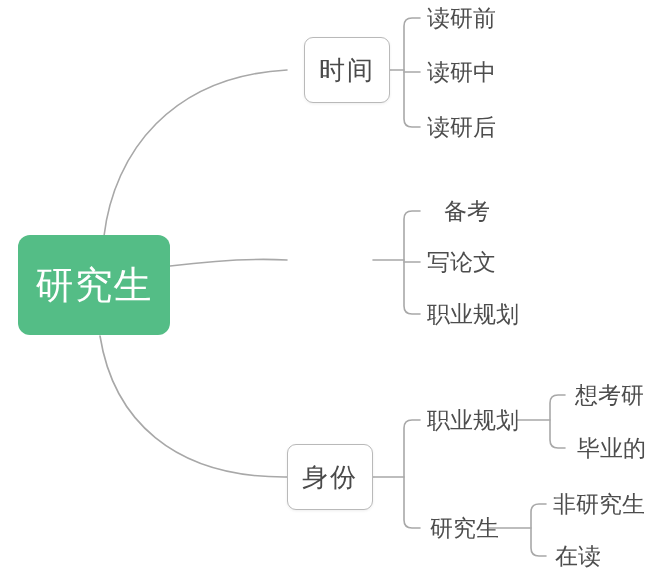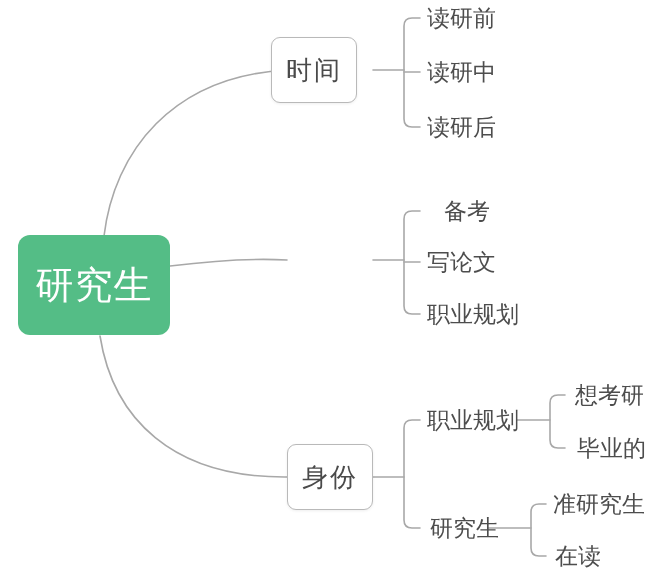--- a/index.html
+++ b/index.html
@@ -29,21 +29,21 @@
     cursor:pointer;
   }
   .branch-box{
     position:absolute;width:86px;height:66px;
     background:#fff;border:1px solid var(--box-border);border-radius:9px;
     box-shadow:0 1px 3px rgba(0,0,0,0.07);
     display:flex;align-items:center;justify-content:center;
     color:var(--box-text);font-size:26px;letter-spacing:2px;
     box-sizing:border-box;cursor:pointer;
   }
-  .box-time{left:271px;top:37px;}
+  .box-time{left:304px;top:37px;}
   .box-scene{left:287px;top:227px;}
   .box-identity{left:287px;top:444px;text-align:right;}
   .leaf{
     position:absolute;transform:translateY(-50%);
     color:var(--leaf-text);font-size:23px;white-space:nowrap;
     cursor:pointer;
   }
 </style>
 </head>
 <body>
@@ -91,16 +91,16 @@
 
   <div class="leaf" style="left:444px;top:211px">备考</div>
   <div class="leaf" style="left:427px;top:262px">写论文</div>
   <div class="leaf" style="left:427px;top:314px">职业规划</div>
 
   <div class="leaf" style="left:427px;top:420px">职业规划</div>
   <div class="leaf" style="left:430px;top:528px">研究生</div>
 
   <div class="leaf" style="left:575px;top:395px">想考研</div>
   <div class="leaf" style="left:577px;top:448px">毕业的</div>
-  <div class="leaf" style="left:553px;top:504px">准研究生</div>
+  <div class="leaf" style="left:553px;top:504px">非研究生</div>
   <div class="leaf" style="left:555px;top:556px">在读</div>
 
 </div>
 
 </body></html>

